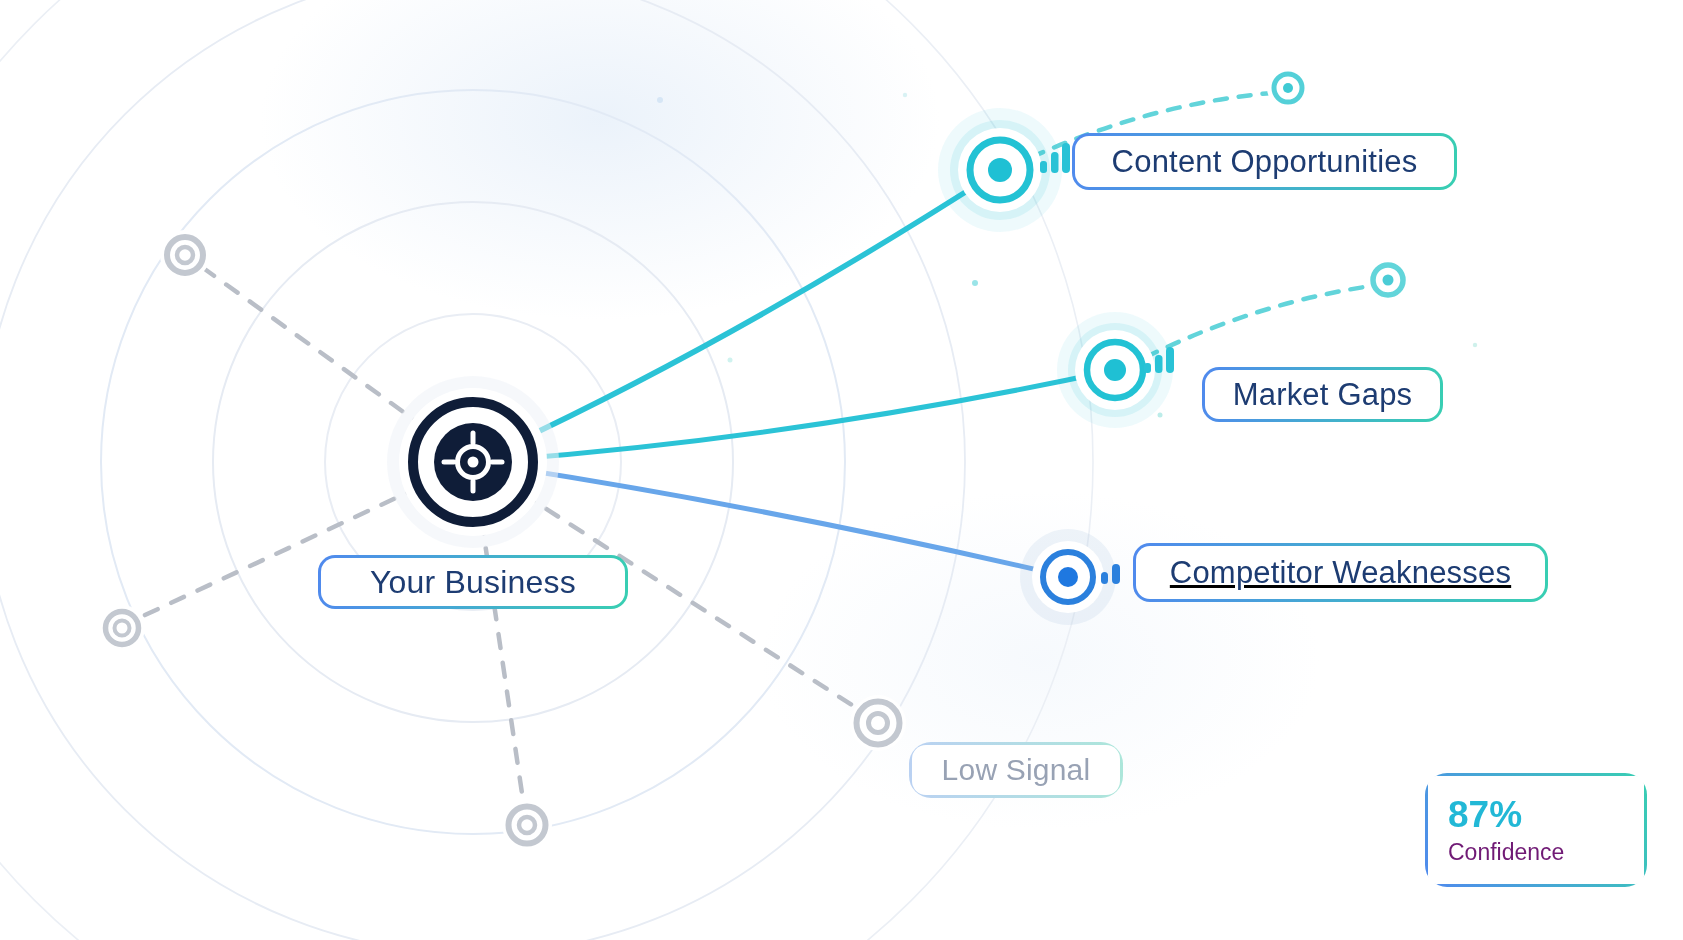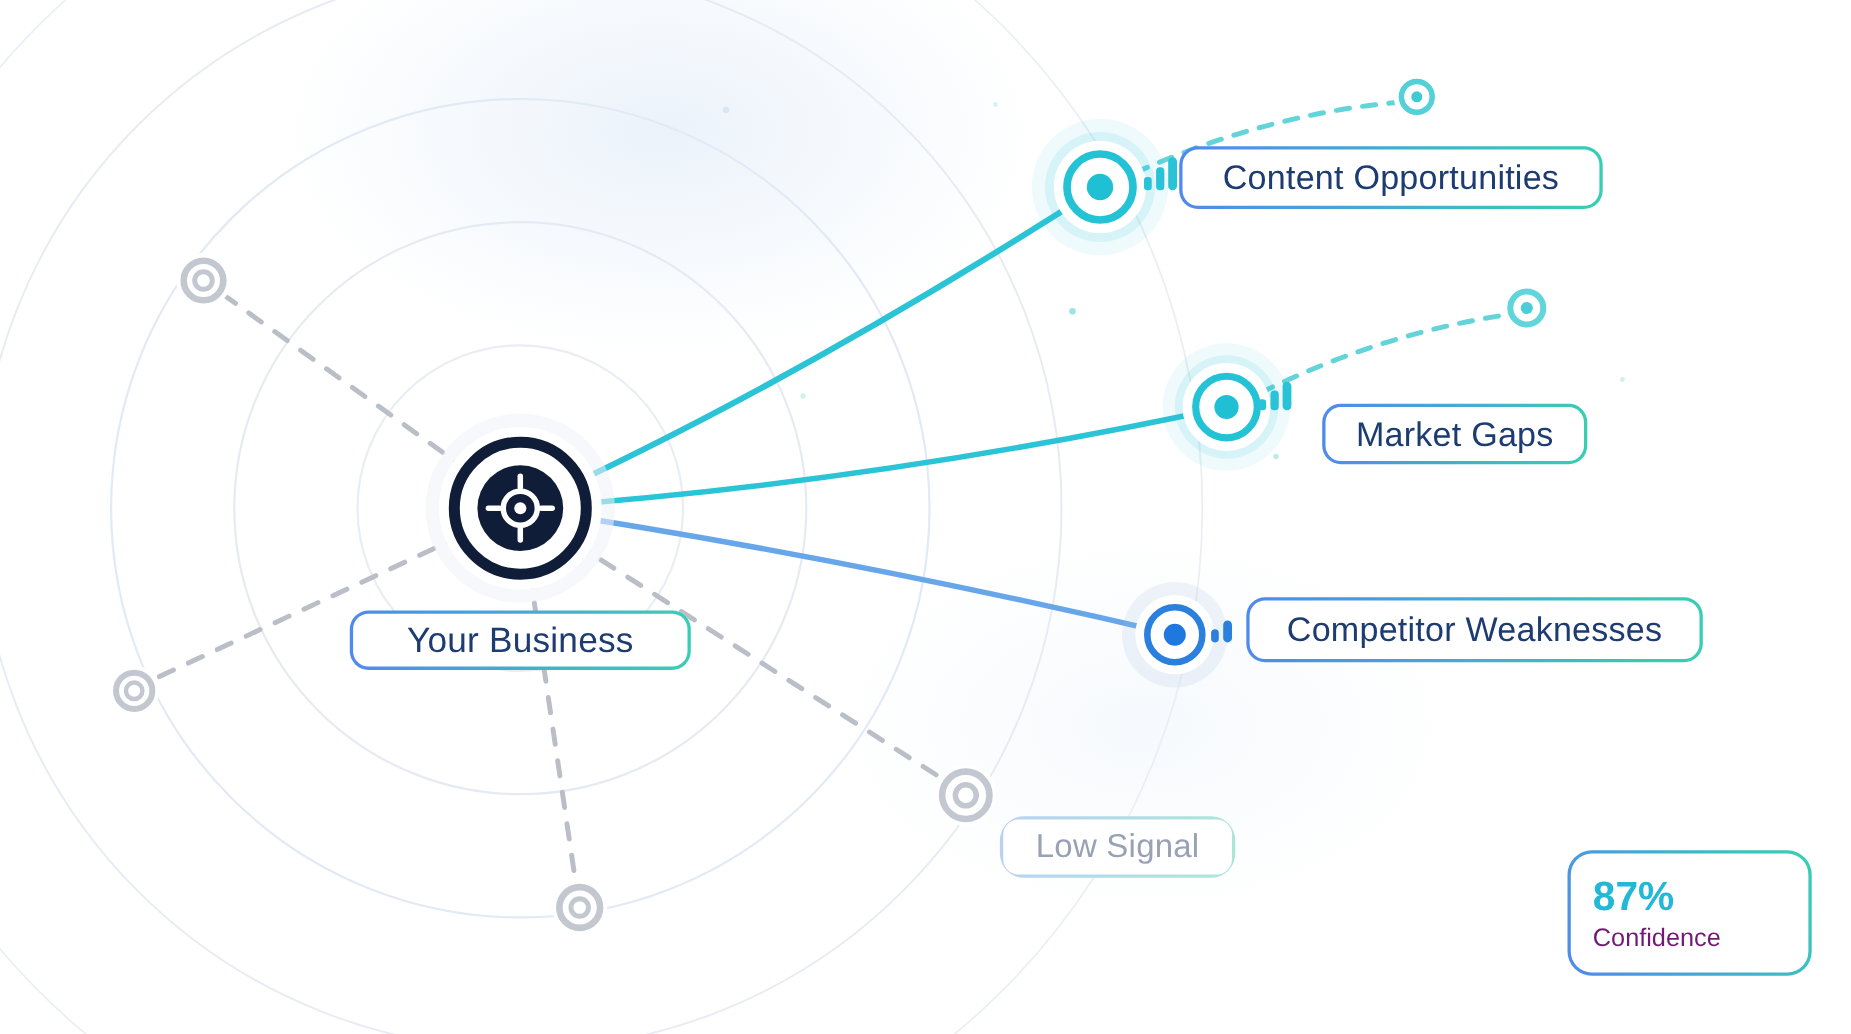--- a/index.html
+++ b/index.html
@@ -18,21 +18,21 @@
     display:flex;align-items:center;justify-content:center;
     color:#1d3c72;font-size:31px;letter-spacing:.2px;white-space:nowrap;
   }
   .pill.dim .pill-inner{color:#98a2b4;font-size:30px;}
   .pill.big-label .pill-inner{font-size:32px;}
   .badge{
     position:absolute;border-radius:22px;padding:3px;box-sizing:border-box;
     background:linear-gradient(60deg,#5089ee 0%,#38cfb2 100%);
   }
   .badge-inner{
-    width:100%;height:100%;background:#fff;border-radius:19px;
+    width:100%;height:100%;background:#fff;border-radius:8px;
     display:flex;flex-direction:column;justify-content:center;gap:8px;
     padding-left:20px;box-sizing:border-box;
   }
   .badge-pct{color:#22b8d6;font-size:37px;font-weight:bold;line-height:1;}
   .badge-word{color:#701a75;font-size:23px;line-height:1;}
 </style>
 </head>
 <body>
 
 <div class="stage">
@@ -179,21 +179,21 @@
   </div>
 
   <div class="pill" style="left:1072px;top:133px;width:385px;height:57px;">
     <div class="pill-inner">Content Opportunities</div>
   </div>
 
   <div class="pill" style="left:1202px;top:338px;width:241px;height:55px;margin-top:29px;">
     <div class="pill-inner">Market Gaps</div>
   </div>
 
-  <div class="pill" style="left:1133px;top:543px;width:415px;height:59px;">
+  <div class="pill" style="left:1133px;top:543px;width:415px;height:59px;text-decoration:underline;">
     <div class="pill-inner">Competitor Weaknesses</div>
   </div>
 
   <div class="pill dim" style="left:909px;top:742px;width:214px;height:56px;border-radius:22px;">
     <div class="pill-inner">Low Signal</div>
   </div>
 
   <div class="badge" style="left:1425px;top:773px;width:222px;height:114px;">
     <div class="badge-inner">
       <div class="badge-pct">87%</div>

